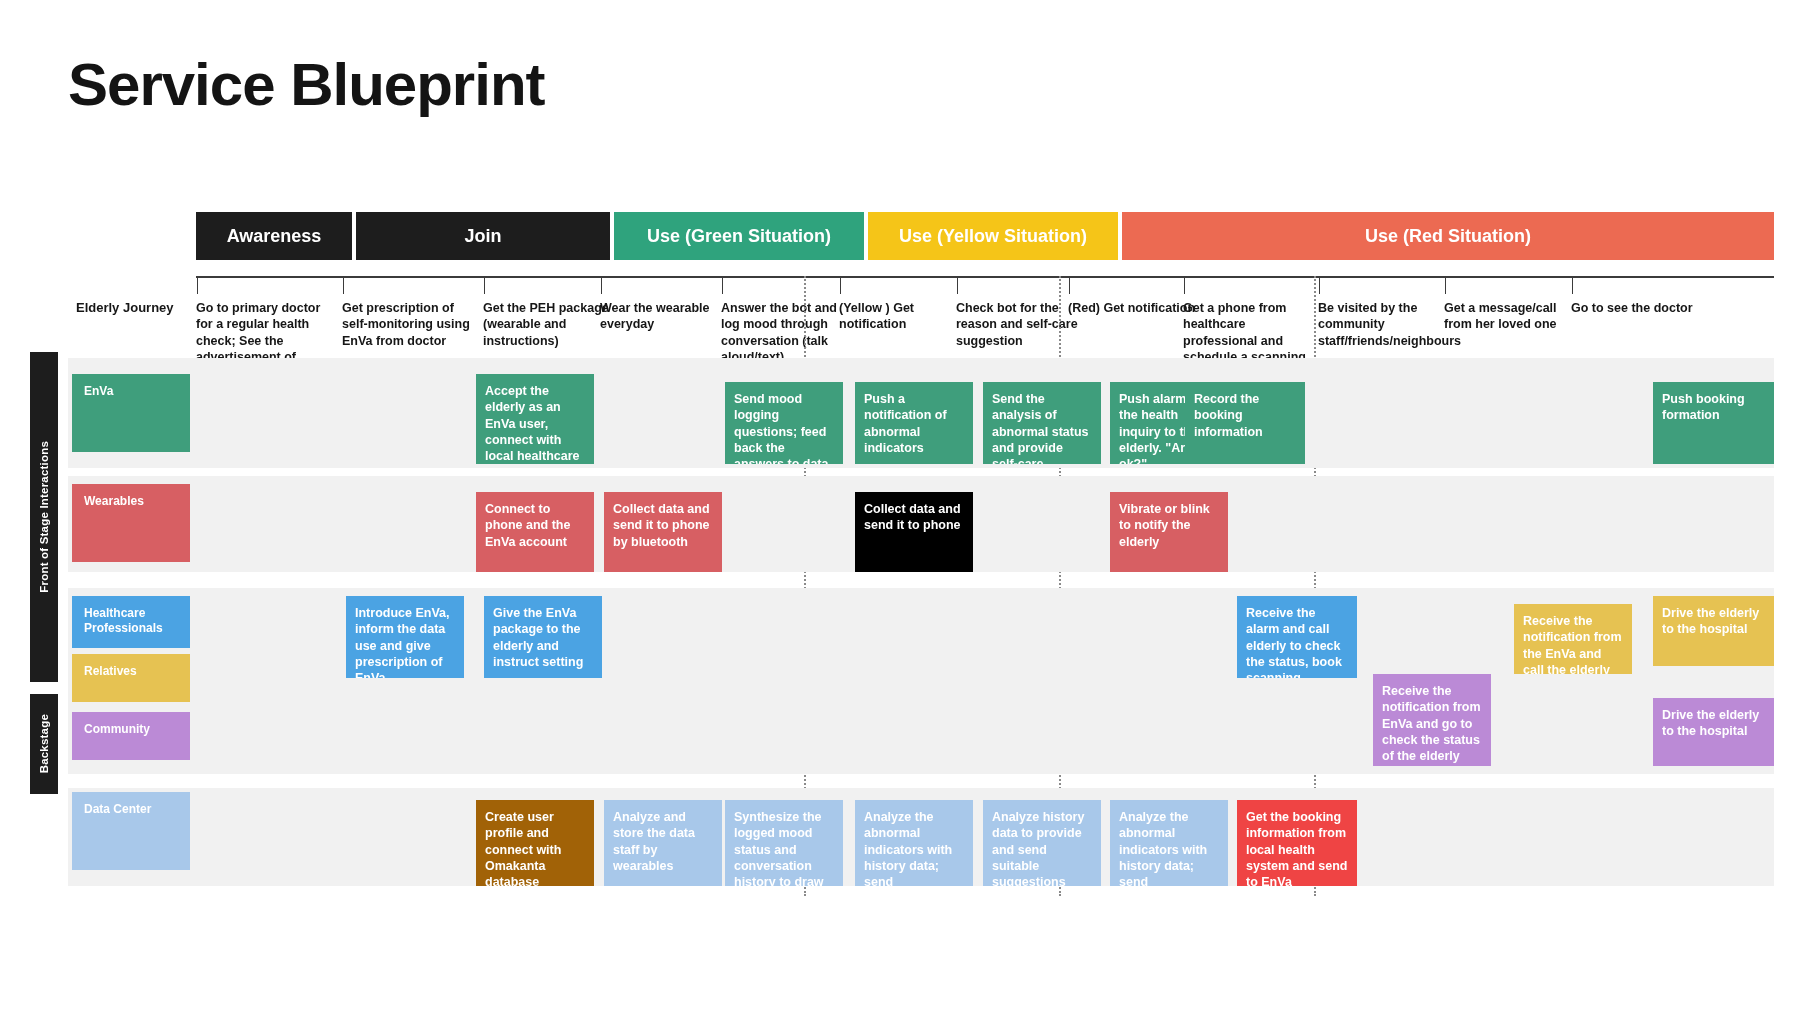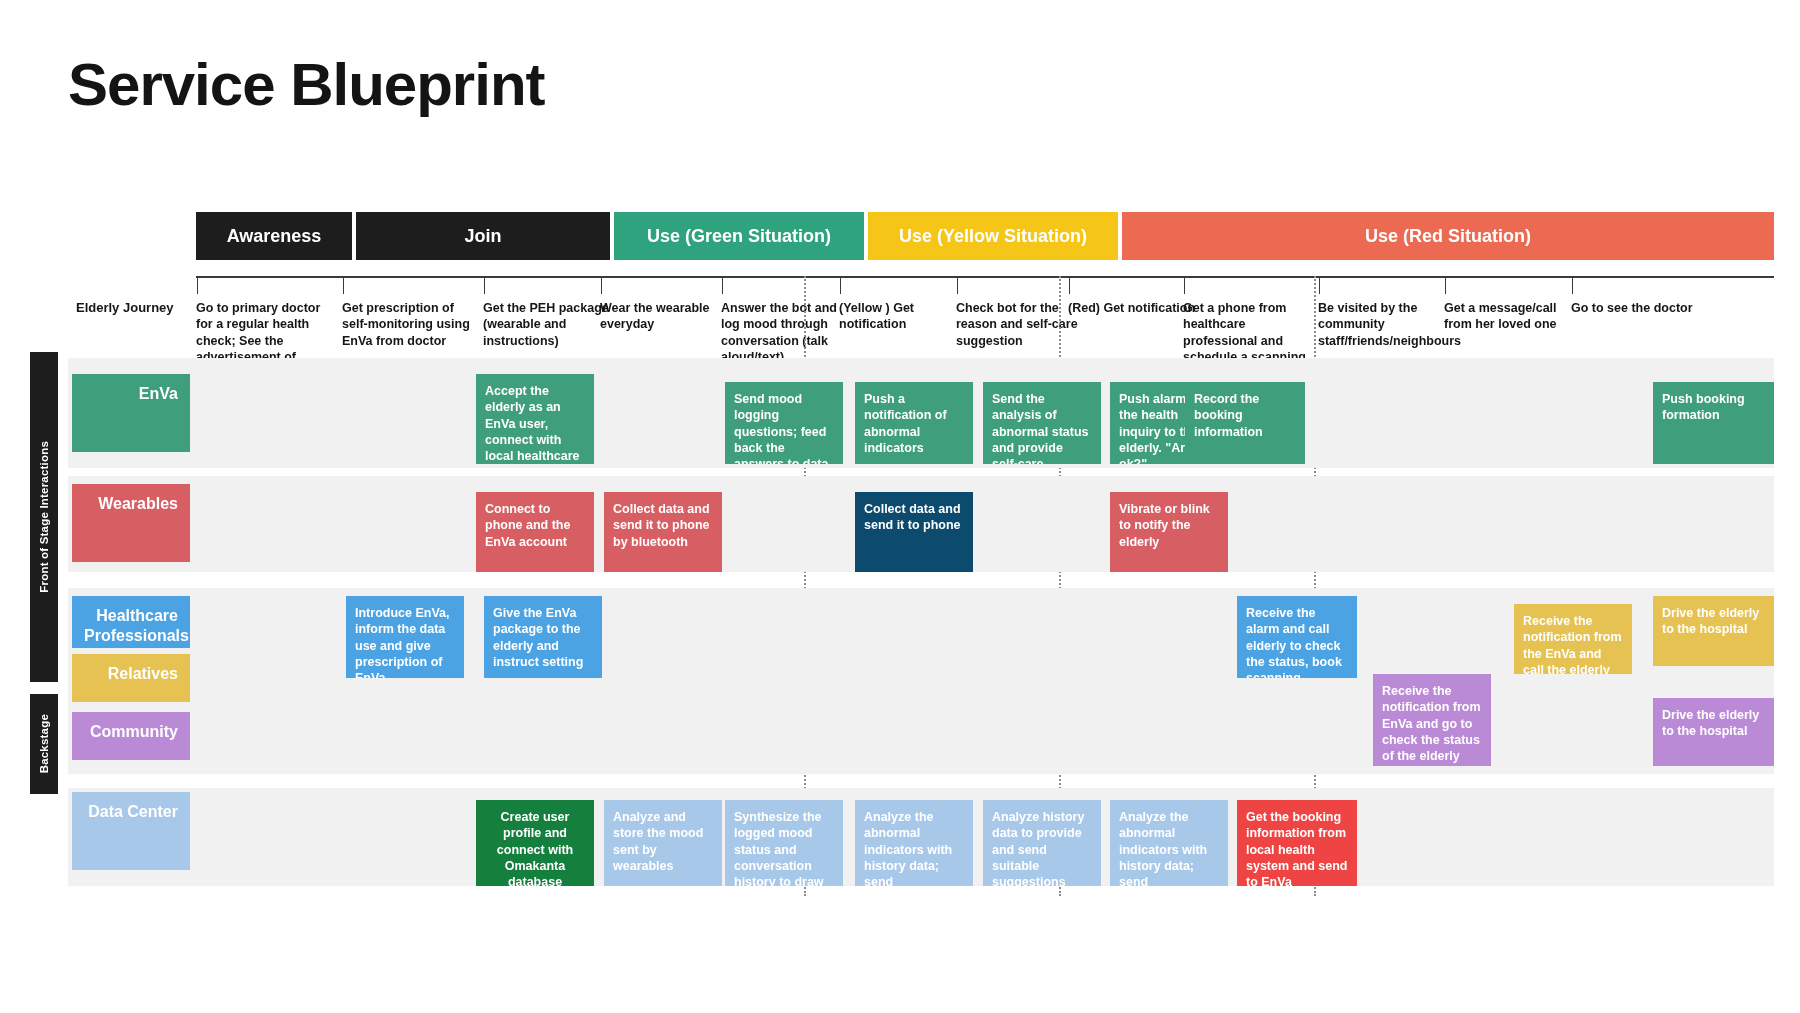--- a/index.html
+++ b/index.html
@@ -47,22 +47,22 @@
     writing-mode:vertical-rl;transform:rotate(180deg);
     color:#ffffff;font-size:11.5px;font-weight:bold;letter-spacing:.2px;white-space:nowrap;
   }
 
   
   .band{position:absolute;left:68px;width:1706px;background:#f1f1f1;}
 
   
   .actor{
     position:absolute;left:72px;width:118px;
-    color:#ffffff;font-size:16px;font-weight:bold;
-    padding:10px 12px;box-sizing:border-box;line-height:1.22;text-align:right;
+    color:#ffffff;font-size:12px;font-weight:bold;
+    padding:10px 12px;box-sizing:border-box;line-height:1.22;
   }
 
   
   .card{
     position:absolute;box-sizing:border-box;
     color:#ffffff;font-size:12.5px;font-weight:bold;line-height:1.30;
     padding:9px 9px 8px 9px;overflow:hidden;
   }
 </style>
 </head>
@@ -163,31 +163,31 @@
   <div id="cards-layer">
       <div class="card" style="left: 476px; top: 374px; width: 118px; height: 90px; background: rgb(63, 158, 124);">Accept the elderly as an EnVa user, connect with local healthcare account info</div>
       <div class="card" style="left: 725px; top: 382px; width: 118px; height: 82px; background: rgb(63, 158, 124);">Send mood logging questions; feed back the answers to data center</div>
       <div class="card" style="left: 855px; top: 382px; width: 118px; height: 82px; background: rgb(63, 158, 124);">Push a notification of abnormal indicators</div>
       <div class="card" style="left: 983px; top: 382px; width: 118px; height: 82px; background: rgb(63, 158, 124);">Send the analysis of abnormal status and provide self-care suggestion</div>
       <div class="card" style="left: 1110px; top: 382px; width: 118px; height: 82px; background: rgb(63, 158, 124);">Push alarm and the health inquiry to the elderly. "Are you ok?"</div>
       <div class="card" style="left: 1185px; top: 382px; width: 120px; height: 82px; background: rgb(63, 158, 124);">Record the booking information</div>
       <div class="card" style="left: 1653px; top: 382px; width: 121px; height: 82px; background: rgb(63, 158, 124);">Push booking formation</div>
       <div class="card" style="left: 476px; top: 492px; width: 118px; height: 80px; background: rgb(215, 95, 99);">Connect to phone and the EnVa account</div>
       <div class="card" style="left: 604px; top: 492px; width: 118px; height: 80px; background: rgb(215, 95, 99);">Collect data and send it to phone by bluetooth</div>
-      <div class="card" style="left: 855px; top: 492px; width: 118px; height: 80px; background: #0c4a6e;">Collect data and send it to phone</div>
+      <div class="card" style="left: 855px; top: 492px; width: 118px; height: 80px; background: #000000;">Collect data and send it to phone</div>
       <div class="card" style="left: 1110px; top: 492px; width: 118px; height: 80px; background: rgb(215, 95, 99);">Vibrate or blink to notify the elderly</div>
       <div class="card" style="left: 346px; top: 596px; width: 118px; height: 82px; background: rgb(75, 163, 227);">Introduce EnVa, inform the data use and give prescription of EnVa</div>
       <div class="card" style="left: 476px; top: 596px; width: 118px; height: 82px; background: rgb(75, 163, 227); margin-left: 8px;">Give the EnVa package to the elderly and instruct setting</div>
       <div class="card" style="left: 1237px; top: 596px; width: 120px; height: 82px; background: rgb(75, 163, 227);">Receive the alarm and call elderly to check the status, book scanning session</div>
       <div class="card" style="left: 1514px; top: 604px; width: 118px; height: 70px; background: rgb(230, 194, 82);">Receive the notification from the EnVa and call the elderly</div>
       <div class="card" style="left: 1653px; top: 596px; width: 121px; height: 70px; background: rgb(230, 194, 82);">Drive the elderly to the hospital</div>
       <div class="card" style="left: 1373px; top: 674px; width: 118px; height: 92px; background: rgb(187, 138, 214);">Receive the notification from EnVa and go to check the status of the elderly</div>
       <div class="card" style="left: 1653px; top: 698px; width: 121px; height: 68px; background: rgb(187, 138, 214);">Drive the elderly to the hospital</div>
-      <div class="card" style="left: 476px; top: 800px; width: 118px; height: 86px; background: #15803d; text-align: center;">Create user profile and connect with Omakanta database</div>
-      <div class="card" style="left: 604px; top: 800px; width: 118px; height: 86px; background: rgb(168, 200, 234);">Analyze and store the mood sent by wearables</div>
+      <div class="card" style="left: 476px; top: 800px; width: 118px; height: 86px; background: #a16207;">Create user profile and connect with Omakanta database</div>
+      <div class="card" style="left: 604px; top: 800px; width: 118px; height: 86px; background: rgb(168, 200, 234);">Analyze and store the data staff by wearables</div>
       <div class="card" style="left: 725px; top: 800px; width: 118px; height: 86px; background: rgb(168, 200, 234);">Synthesize the logged mood status and conversation history to draw a conclusion of the</div>
       <div class="card" style="left: 855px; top: 800px; width: 118px; height: 86px; background: rgb(168, 200, 234);">Analyze the abnormal indicators with history data; send notifications to EnVa</div>
       <div class="card" style="left: 983px; top: 800px; width: 118px; height: 86px; background: rgb(168, 200, 234);">Analyze history data to provide and send suitable suggestions</div>
       <div class="card" style="left: 1110px; top: 800px; width: 118px; height: 86px; background: rgb(168, 200, 234);">Analyze the abnormal indicators with history data; send notifications to EnVa</div>
       <div class="card" style="left: 1237px; top: 800px; width: 120px; height: 86px; background: #ef4444;">Get the booking information from local health system and send to EnVa</div>
     </div>
 
 </div>
 
 </body></html>

